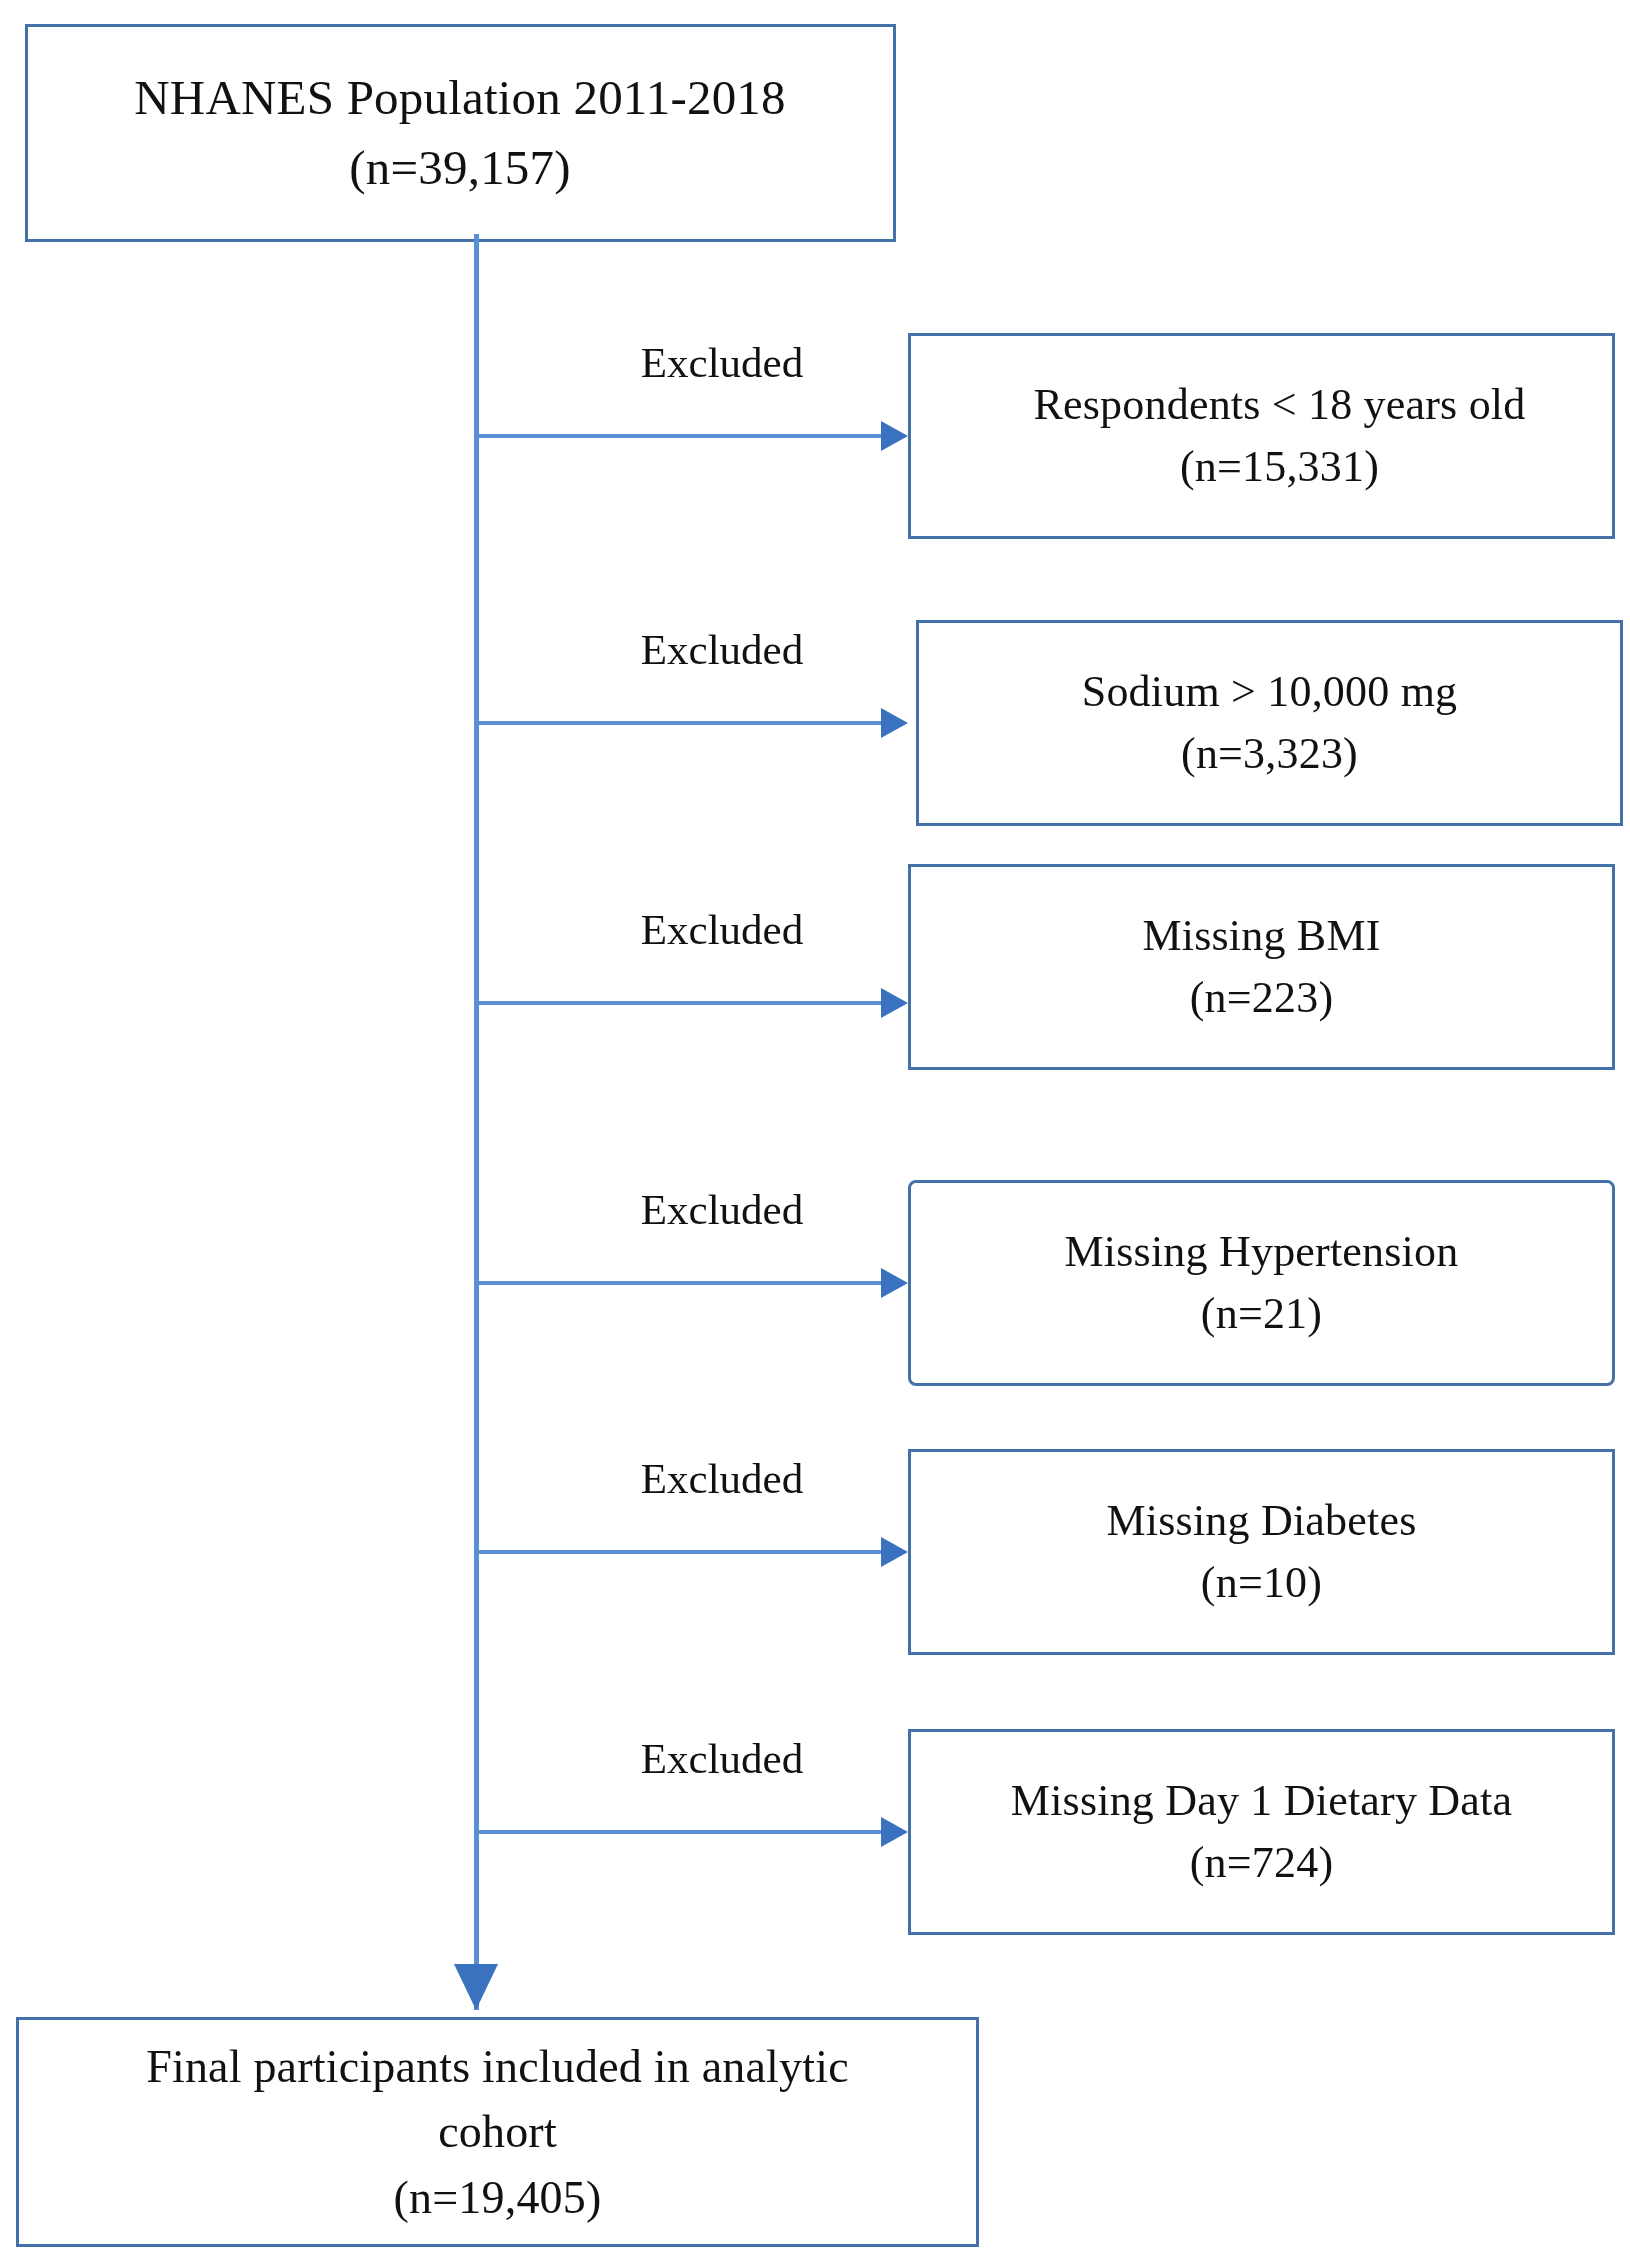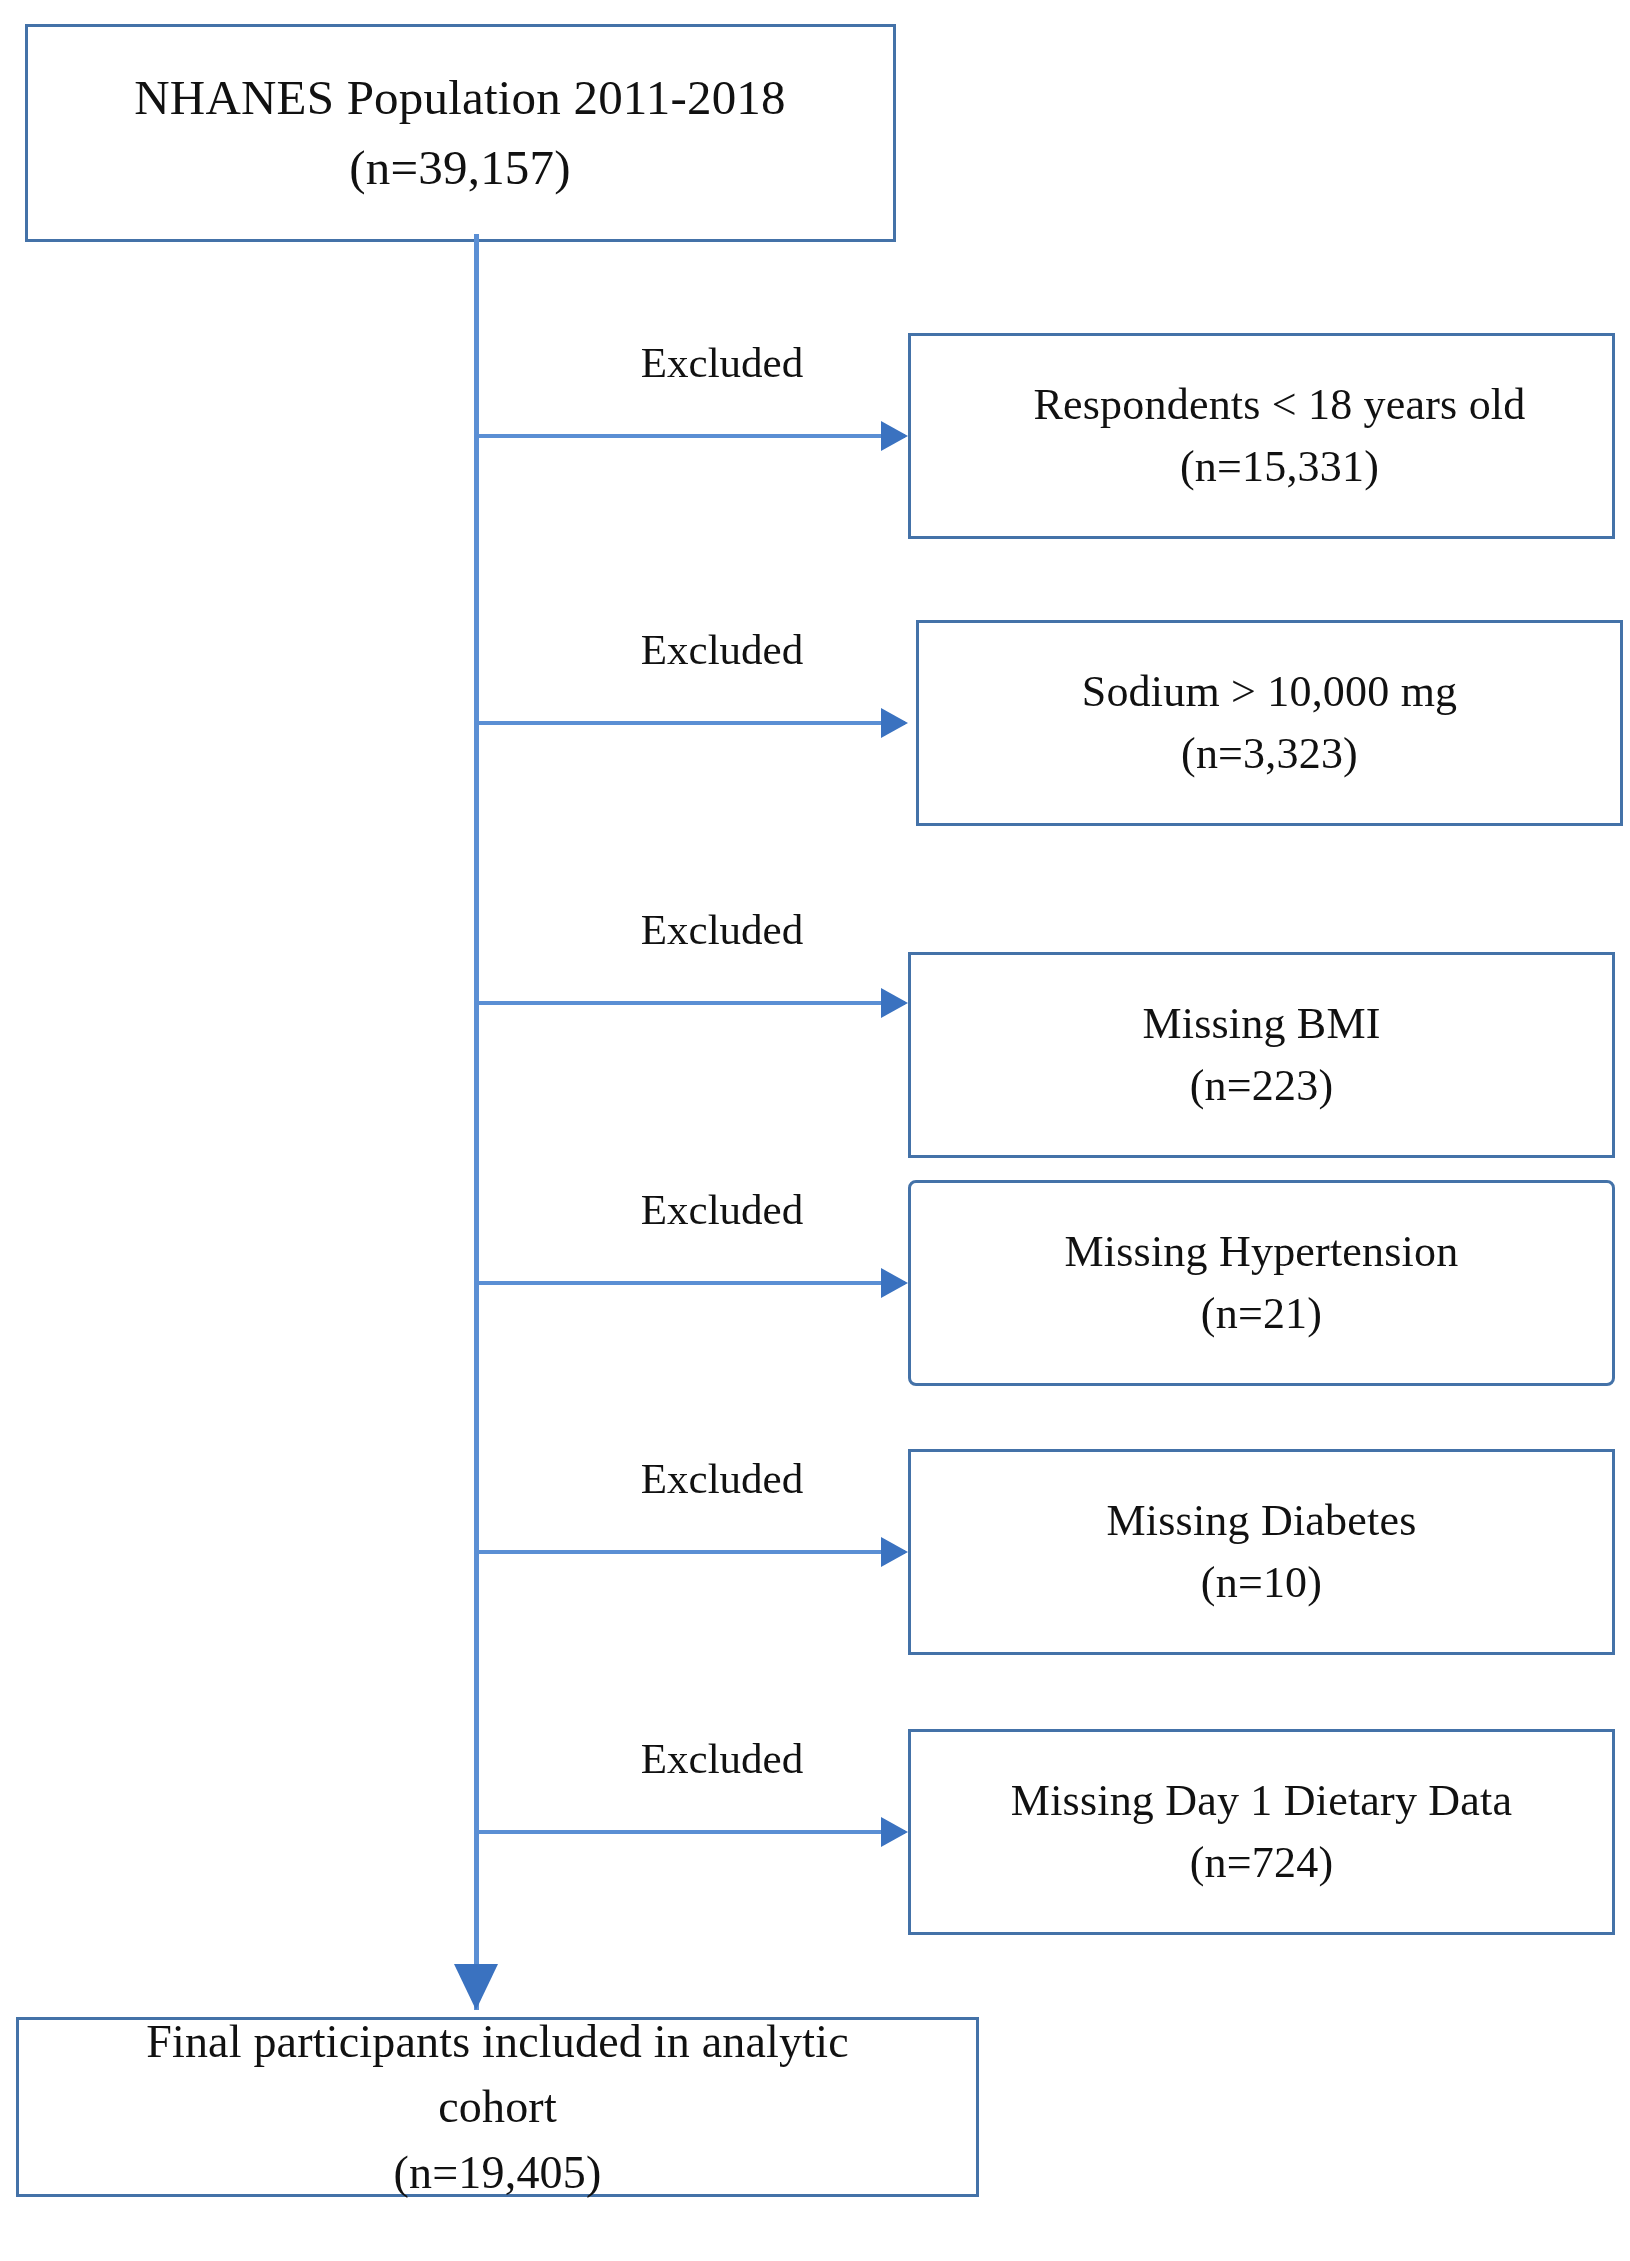--- a/index.html
+++ b/index.html
@@ -49,35 +49,35 @@
     width: 871px;
     height: 218px;
   }
   #root-box .node-text { font-size: 49px; }
 
   
   #final-box {
     left: 16px;
     top: 2017px;
     width: 963px;
-    height: 180px;
+    height: 230px;
   }
   #final-box .node-text { font-size: 46px; }
 
   
   .excl-box {
     left: 908px;
     width: 707px;
     height: 206px;
   }
   .excl-box .node-text { font-size: 44px; }
 
   #excl-box-0 { top: 333px; padding-left: 36px; }
   #excl-box-1 { top: 620px; margin-left: 8px; }
-  #excl-box-2 { top: 952px; }
+  #excl-box-2 { top: 864px; }
   #excl-box-3 { top: 1180px; border-radius: 8px; }
   #excl-box-4 { top: 1449px; justify-content: center; }
   #excl-box-5 { top: 1729px; }
 
   
   .stem {
     position: absolute;
     left: 474px;
     top: 234px;
     width: 4.7px;

